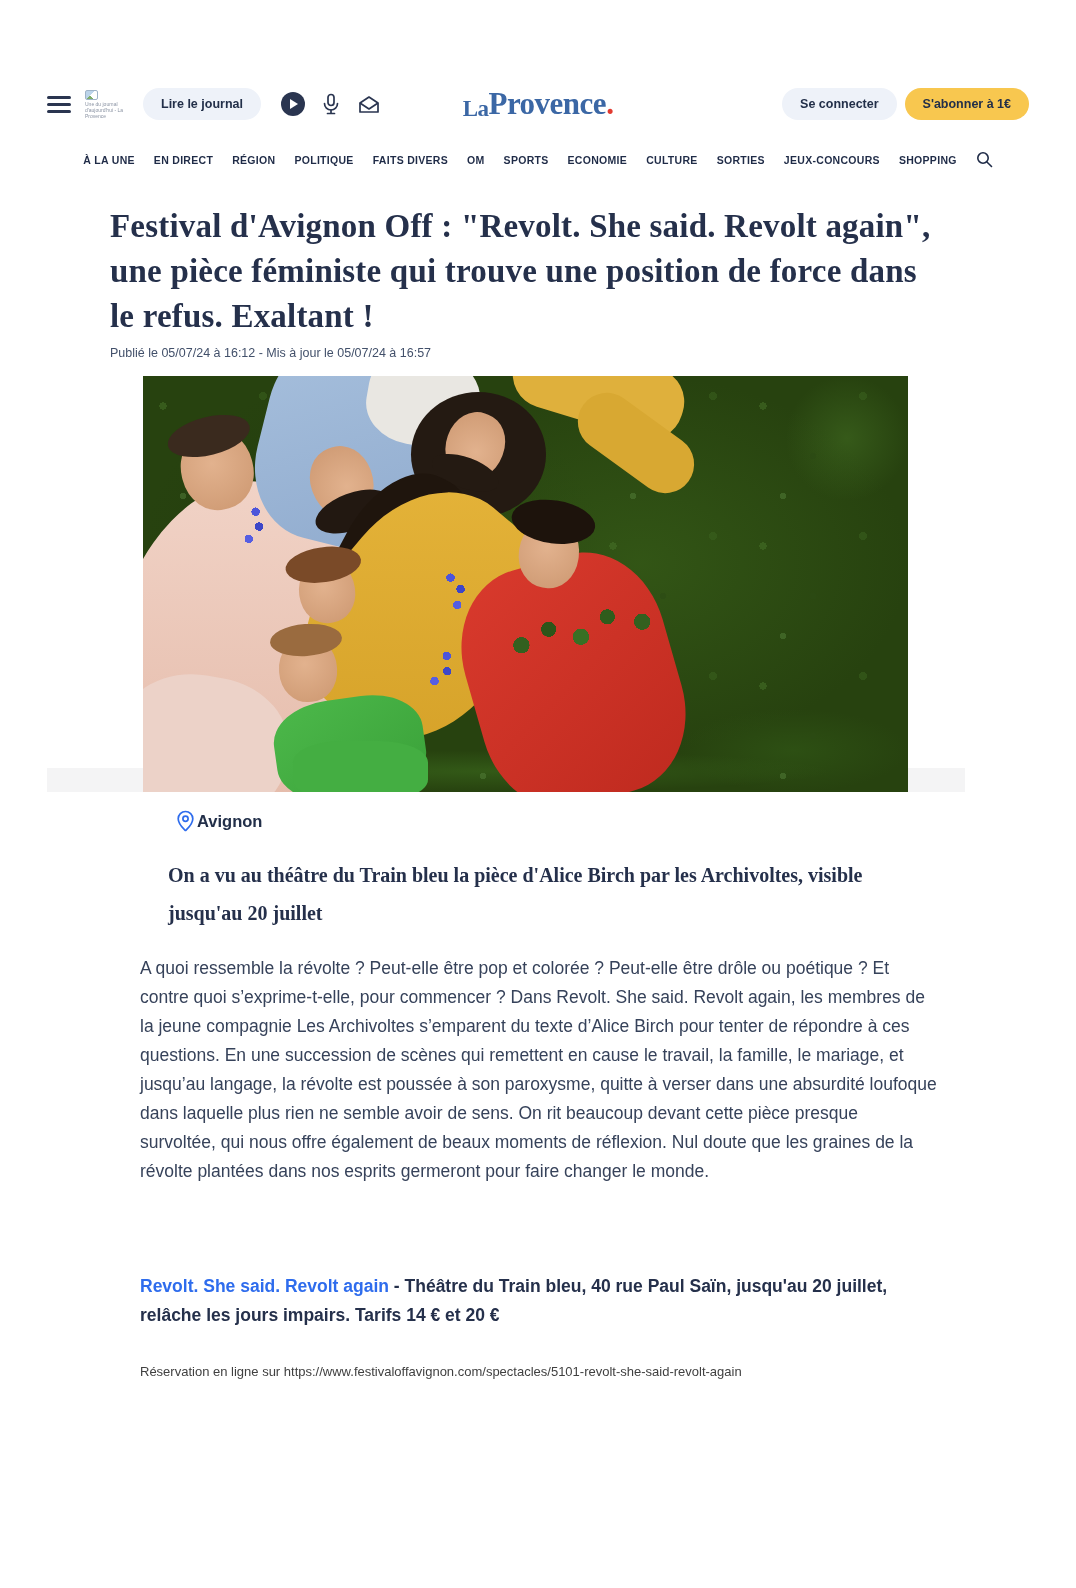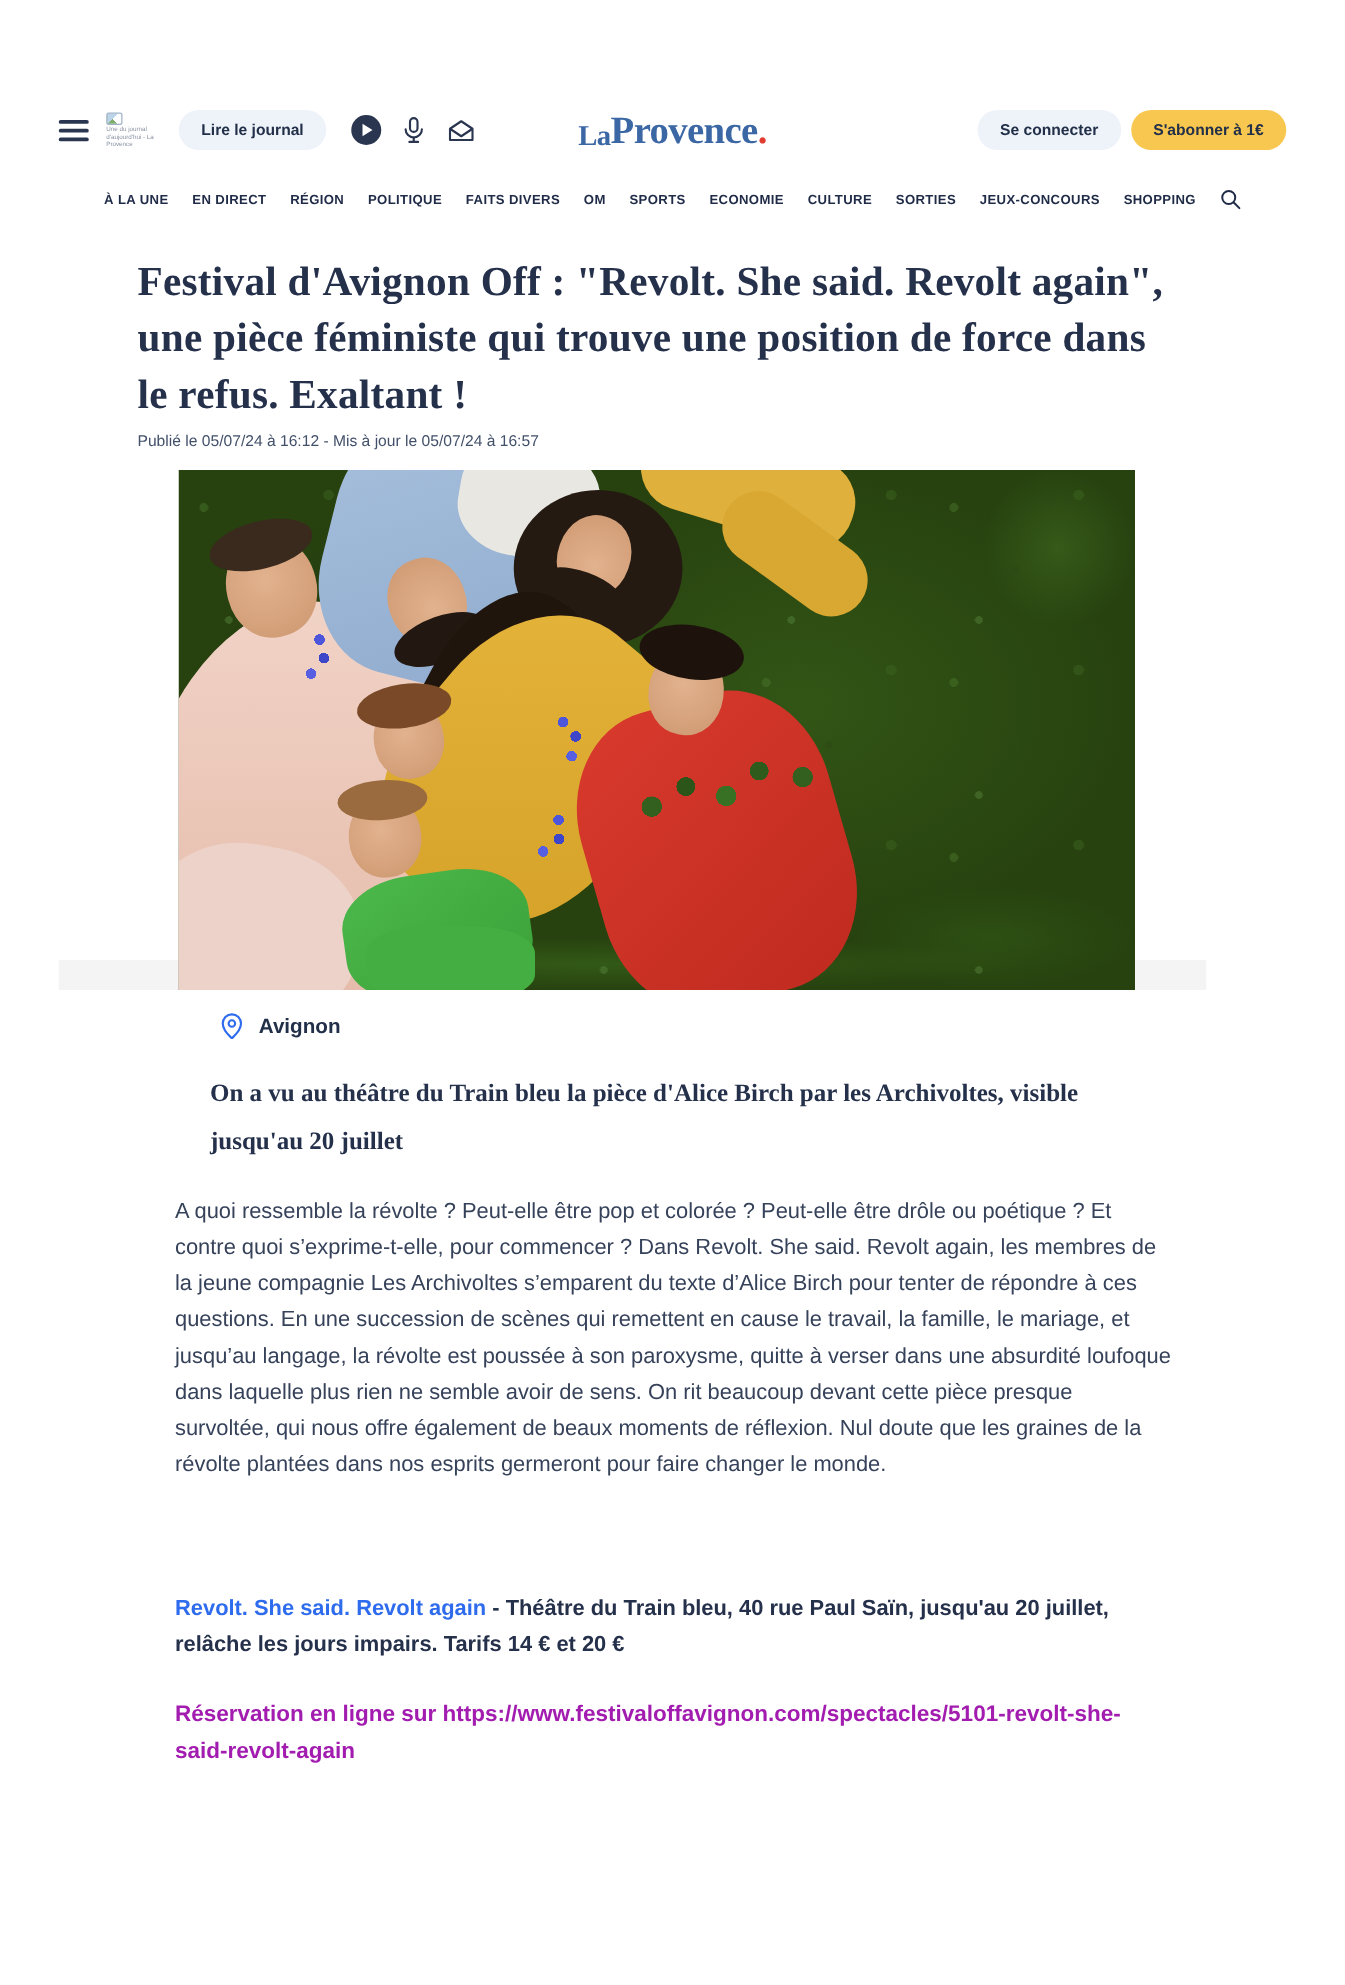--- a/index.html
+++ b/index.html
@@ -93,28 +93,28 @@
   .head-green::before{inset:-12px -7px auto -7px;height:48%;background:#9a6b3f}
   .flower{width:26px;height:46px;background-image:
       radial-gradient(circle 6px at 10px 8px,#4d55da 70%,transparent 71%),
       radial-gradient(circle 6px at 16px 22px,#3d46c8 70%,transparent 71%),
       radial-gradient(circle 6px at 8px 36px,#565ee2 70%,transparent 71%)}
   .flower.f1{left:100px;top:128px;transform:rotate(10deg)}
   .flower.f2{left:302px;top:192px;transform:rotate(-18deg)}
   .flower.f3{left:288px;top:272px;transform:rotate(22deg)}
 
   
-  .location{margin:18px 0 0 176px;display:flex;align-items:center;gap:12px;
+  .location{margin:18px 0 0 176px;display:flex;align-items:center;gap:2px;
             font-size:16.5px;font-weight:700;color:#222f49}
   .subhead{margin:24px 0 0 168px;width:772px;font-family:"Liberation Serif",serif;font-weight:700;
            font-size:20px;line-height:38px;color:#25304b}
   .bodytext{margin:22px 0 0 140px;width:798px;font-size:17.5px;line-height:29px;color:#36425a}
   .infopara{margin:86px 0 0 140px;width:798px;font-size:17.5px;line-height:29px;font-weight:700;color:#25304b}
   .infopara .link{color:#2e6ced;cursor:pointer}
-  .respara{margin:27px 0 0 140px;width:798px;font-size:18px;line-height:29px;font-weight:700;color:#a21caf;word-break:break-word}
+  .respara{margin:27px 0 0 140px;width:798px;font-size:13px;line-height:29px;font-weight:400;color:#404040;word-break:break-word}
 </style>
 </head>
 <body>
 
 <div class="page">
 
   <div class="header">
     <div class="burger">
         <span></span>
         <span></span>

